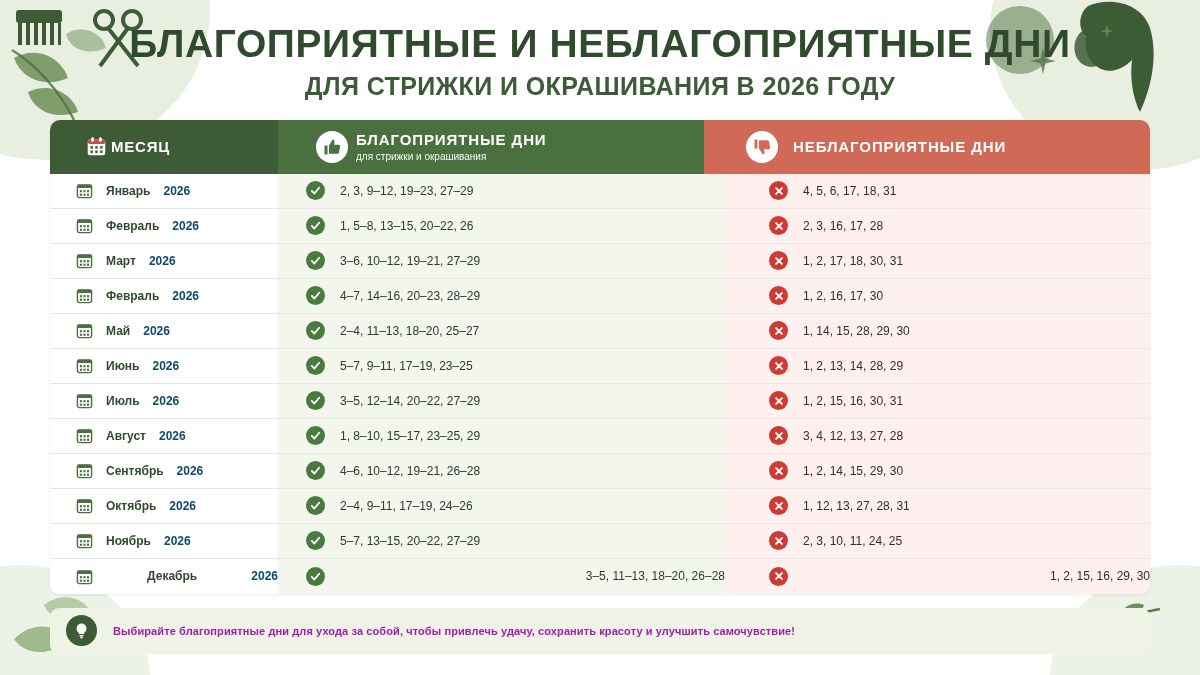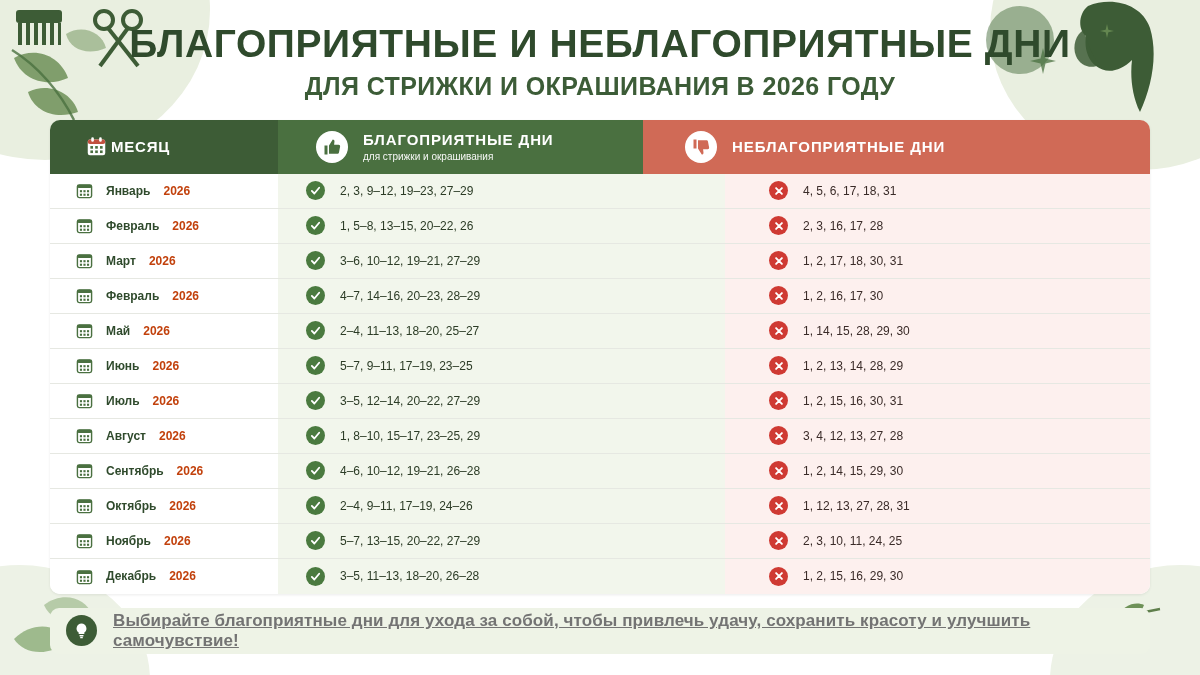--- a/index.html
+++ b/index.html
@@ -77,23 +77,23 @@
     width: 228px;
     background: #3d5c36;
     justify-content: flex-start;
     padding-left: 36px;
     gap: 4px;
   }
   .th-month .th-label {
     font-size: 15px; font-weight: bold; letter-spacing: .8px;
   }
   .th-good {
-    width: 365px;
+    width: 426px;
     background: #4a7040;
-    gap: 15px;
+    gap: 8px;
     padding-left: 38px;
   }
   .th-bad {
     flex: 1;
     background: #d06a56;
     gap: 15px;
     padding-left: 42px;
   }
   .th-stack { display: flex; flex-direction: column; justify-content: center; }
   .th-title { font-size: 15px; font-weight: bold; letter-spacing: .9px; }
@@ -108,31 +108,31 @@
   .circ.good svg { fill: #4a7040; }
   .circ.bad svg { fill: #d06a56; }
 
   .tbody { background: #ffffff; }
   .row { display: flex; height: 35px; }
   .cell {
     display: flex; align-items: center;
     font-size: 12px;
     border-bottom: 1px solid #e6e8e2;
   }
-  .row:last-child .cell { border-bottom: none; }
+  .row:last-child .cell { border-bottom: none; justify-content: space-between; }
 
   .c-month {
     width: 228px;
     background: #ffffff;
     padding-left: 26px;
     gap: 13px;
     color: #2f4a2c;
     font-weight: bold;
   }
-  .c-month .year { color: #c2410c; font-weight: bold; }
+  .c-month .year { color: #0c4a6e; font-weight: bold; }
   .c-good {
     width: 447px;
     background: #f2f6ec;
     padding-left: 28px;
     gap: 15px;
     color: #2c3c26;
   }
   .c-bad {
     flex: 1;
     background: #fdf0ee;
@@ -162,25 +162,24 @@
     padding-left: 16px;
     gap: 16px;
   }
   .bulb {
     width: 31px; height: 31px; border-radius: 50%;
     background: #3d5c36;
     display: flex; align-items: center; justify-content: center;
     flex: none;
   }
   .footer-text {
-    font-size: 17px;
-    color: #737373;
+    font-size: 11px;
+    color: #a21caf;
     font-weight: bold;
     letter-spacing: .1px;
-    text-decoration: underline;
   }
   .cal-ico { flex: none; display: block; }
 </style>
 </head>
 <body>
 
 <div class="page">
 
   <div class="blob blob-tl"></div>
   <div class="blob blob-tr"></div>

